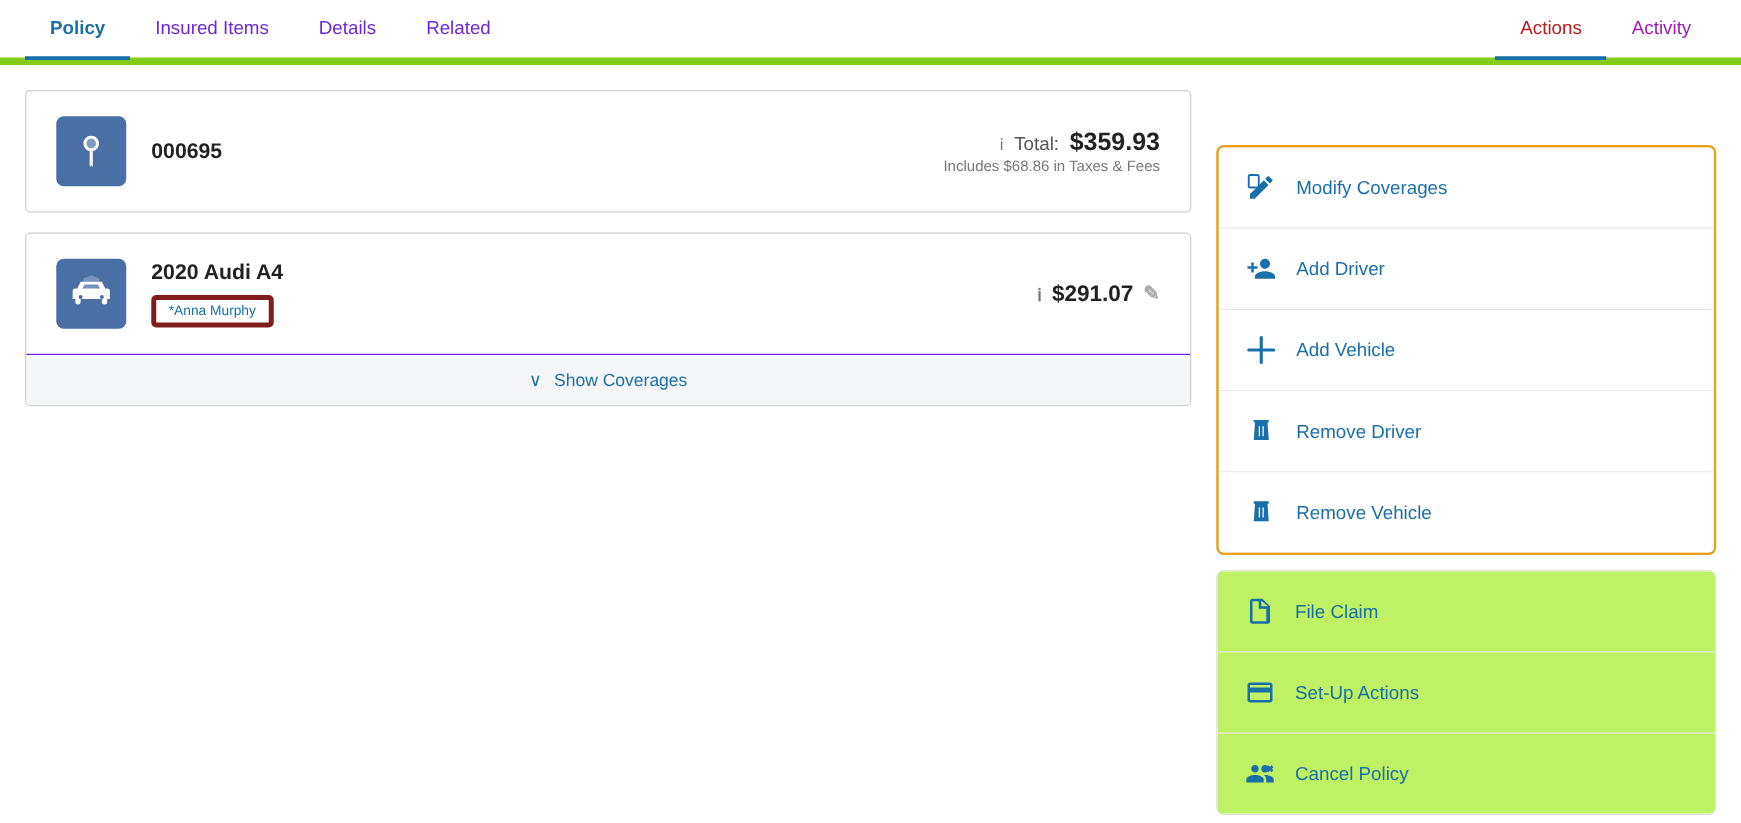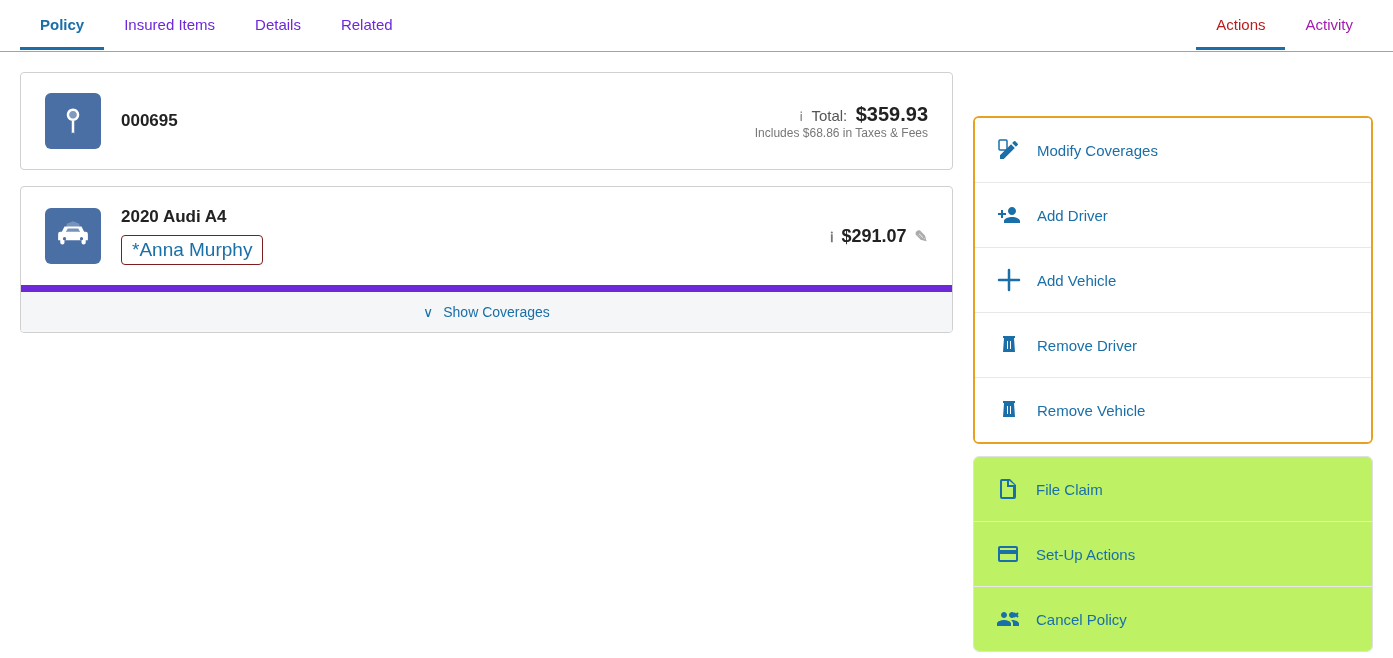--- a/index.html
+++ b/index.html
@@ -8,21 +8,21 @@
       background: #fff;
       color: #333;
       width: 1393px;
       min-height: 658px;
     }
 
     
     .top-nav {
       display: flex;
       align-items: center;
-      border-bottom: 1px solid #84cc16;
+      border-bottom: 6px solid #84cc16;
       padding: 0 20px;
       height: 52px;
     }
     .nav-left {
       display: flex;
       gap: 0;
       flex: 1;
     }
     .nav-tab {
       padding: 14px 20px;
@@ -127,39 +127,39 @@
 
     .vehicle-name {
       font-size: 17px;
       font-weight: 600;
       color: #222;
       margin-bottom: 8px;
     }
 
     .driver-badge {
       display: inline-block;
-      border: 1px solid #7f1d1d;
+      border: 4px solid #7f1d1d;
       color: #1a6fa8;
       padding: 3px 10px;
       border-radius: 4px;
-      font-size: 19px;
+      font-size: 11px;
     }
 
     .vehicle-amount {
       display: flex;
       align-items: center;
       gap: 8px;
       font-size: 18px;
       font-weight: 600;
       color: #222;
     }
 
     .show-coverages-bar {
       background: #f5f6f7;
-      border-top: 7px solid #6d28d9;
+      border-top: 1px solid #6d28d9;
       padding: 12px;
       text-align: center;
       cursor: pointer;
       font-size: 14px;
       color: #1a6fa8;
     }
 
     
     .right-sidebar {
       width: 400px;

